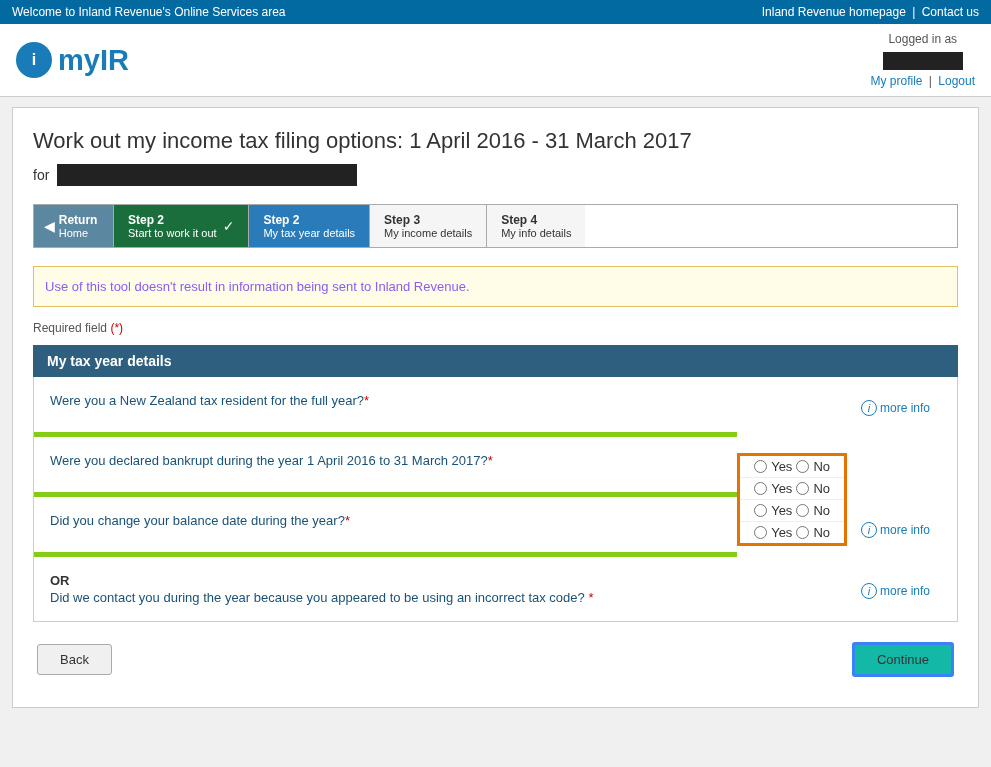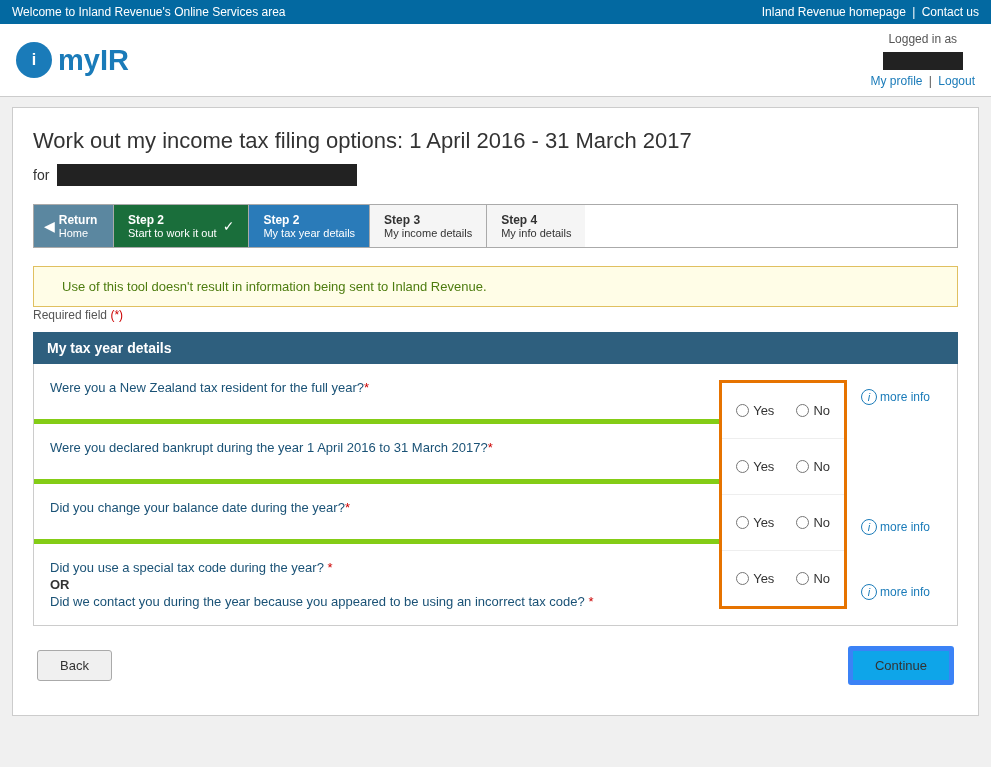--- a/index.html
+++ b/index.html
@@ -146,24 +146,24 @@
     .step-label-sub { font-size: 11px; }
     .step-check {
       margin-left: 6px;
       font-size: 14px;
     }
 
     
     .notice-box {
       background: #fffde7;
       border: 1px solid #e0c060;
-      padding: 12px 28px;
-      margin-bottom: 1px;
+      padding: 12px 11px;
+      margin-bottom: 14px;
       font-size: 13px;
-      color: #4d7c0f;
+      color: #8b5cf6;
     }
 
     
     .required-note {
       font-size: 12px;
       color: #555;
       margin-bottom: 10px;
     }
     .req-asterisk { color: #c00; }
 
@@ -208,39 +208,39 @@
     .btn {
       padding: 7px 22px;
       font-size: 13px;
       cursor: pointer;
       border: 1px solid #aaa;
       border-radius: 3px;
       background: #f0f0f0;
       color: #333;
     }
     .btn-continue {
-      background: #0ea5e9;
-      border: 5px solid #3b82f6;
+      background: #14b8a6;
+      border: 3px solid #3b82f6;
     }
     .question-left-item {
       padding: 16px 16px;
       border-bottom: 5px solid #84cc16;
       font-size: 13px;
       color: #1a5276;
       display: flex;
       align-items: flex-start;
       min-height: 60px;
     }
     .question-left-item:last-child { border-bottom: none; }
     .radio-row-right {
       display: flex;
       align-items: center;
       justify-content: center;
-      gap: 22px;
-      padding: 20px 14px;
+      gap: 4px;
+      padding: 3px 14px;
       border-bottom: 1px solid #eee;
     }
     .radio-row-right:last-child { border-bottom: none; }
     .more-info-item {
       display: flex;
       align-items: center;
       min-height: 60px;
       font-size: 12px;
     }
   </style>
@@ -341,21 +341,20 @@
 
       <div class="question-left-item">
         <span>Were you declared bankrupt during the year 1 April 2016 to 31 March 2017?<span class="req-asterisk">*</span></span>
       </div>
 
       <div class="question-left-item">
         <span>Did you change your balance date during the year?<span class="req-asterisk">*</span></span>
       </div>
 
       <div class="question-left-item" style="flex-direction:column; align-items:flex-start; gap:2px;">
-        <span>Did you use a special tax code during the year? <span class="req-asterisk">*</span></span>
         <span style="font-weight:bold; color:#333;">OR</span>
         <span>Did we contact you during the year because you appeared to be using an incorrect tax code? <span class="req-asterisk">*</span></span>
       </div>
 
     </div>
 
     <div style="display:flex; flex-direction:column; align-items:center; justify-content:center; padding: 0;">
       <div style="border:3px solid #e67300; display:flex; flex-direction:column;">
 
         <div class="radio-row-right">

